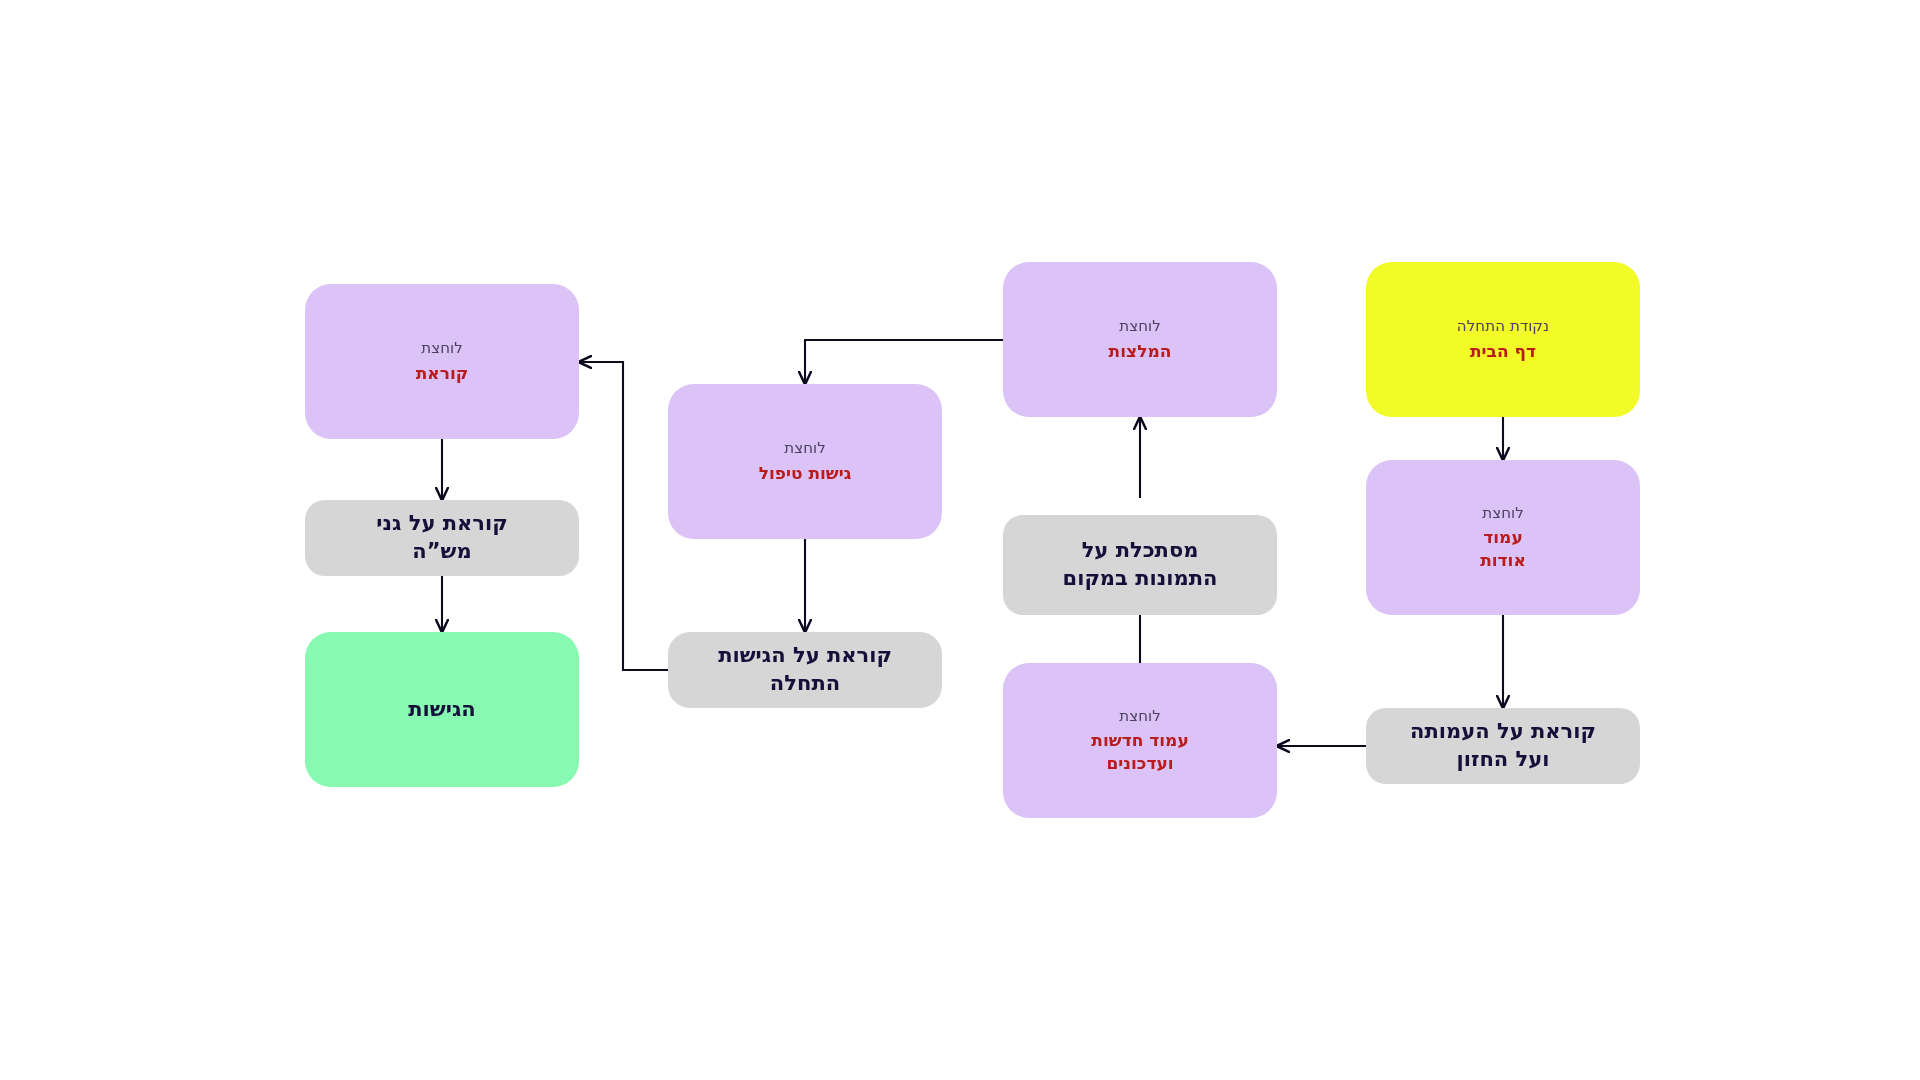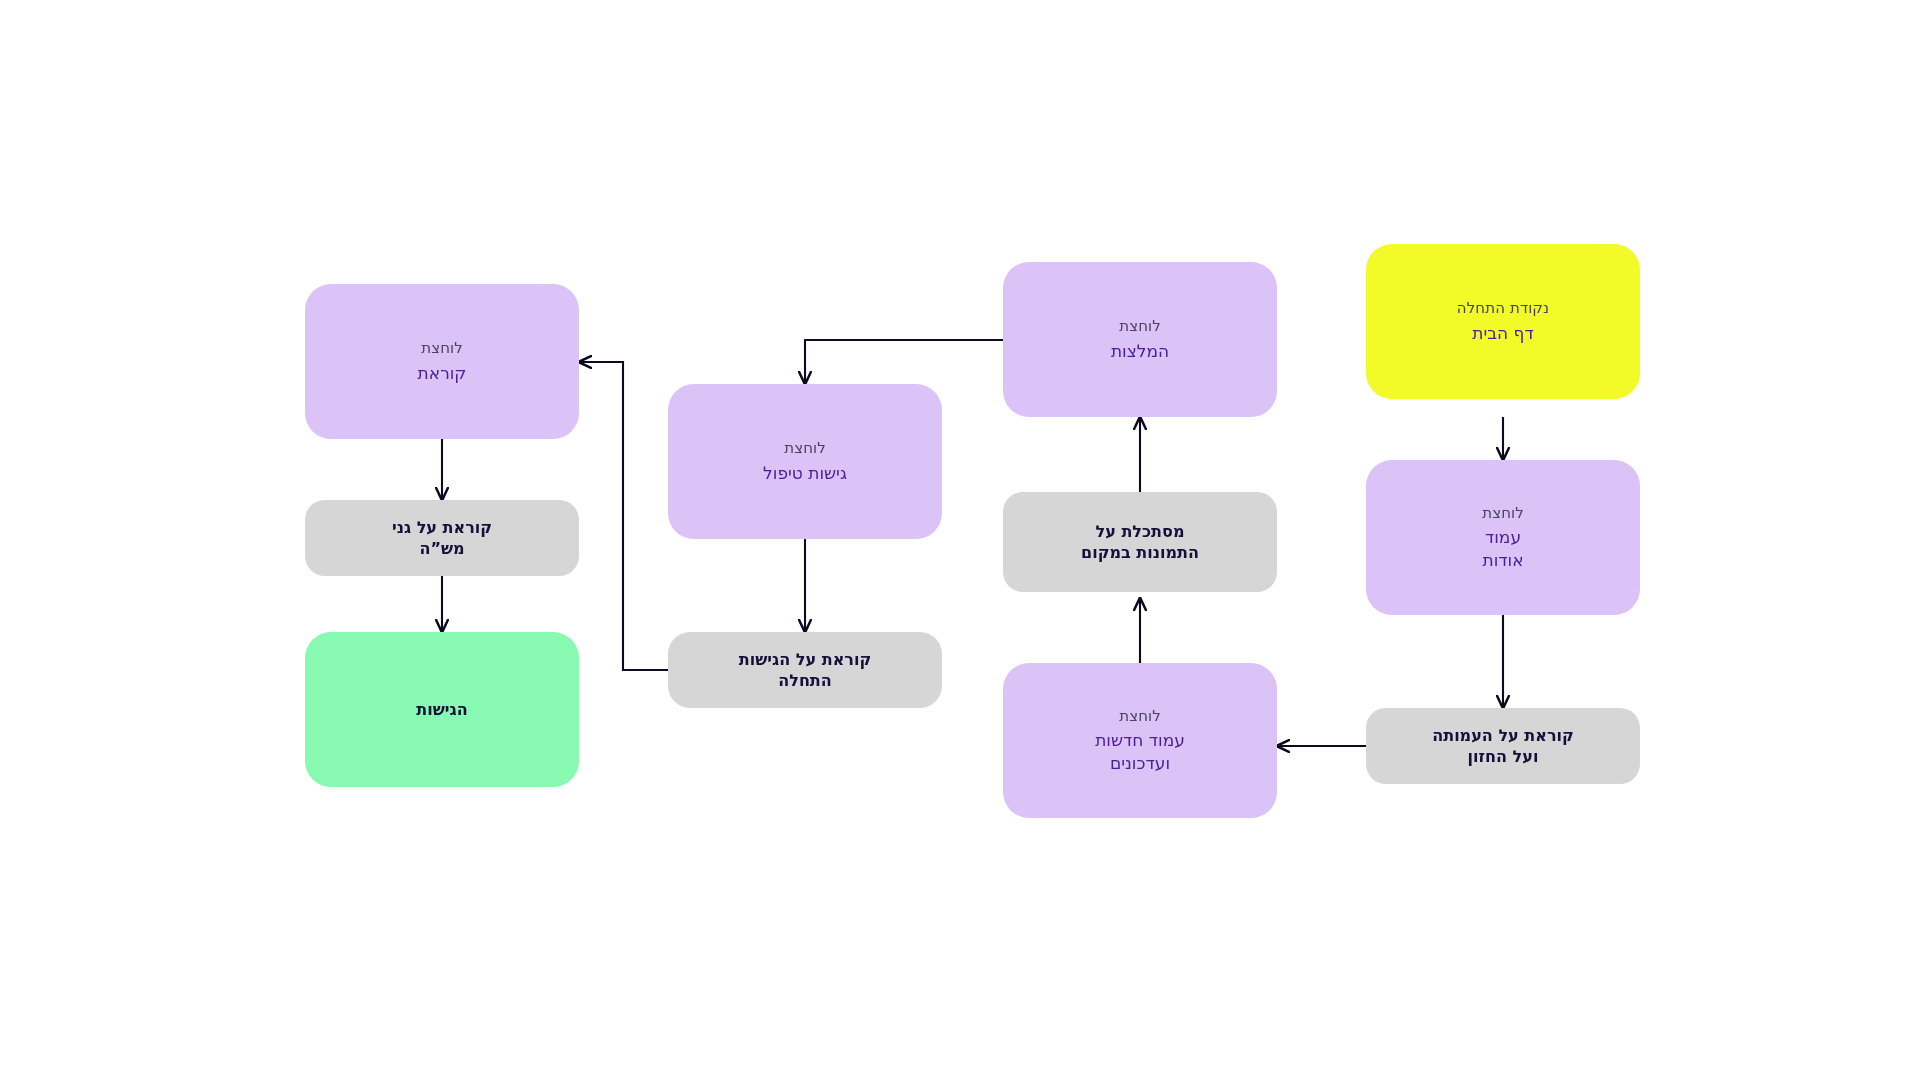--- a/index.html
+++ b/index.html
@@ -28,27 +28,27 @@
 
   .kicker {
     font-size:15px;
     font-weight:400;
     color:#4a4260;
     letter-spacing:0.1px;
     margin-bottom:3px;
   }
   .title {
     font-size:17px;
-    font-weight:400;
-    color:#4c1d95;
+    font-weight:700;
+    color:#b91c1c;
   }
   .title .ln { display:block; }
 
   .plain {
-    font-size:16px;
+    font-size:21px;
     font-weight:700;
     color:#14103a;
   }
   .plain .ln { display:block; }
 </style>
 </head>
 <body>
 
 <div id="canvas">
 
@@ -75,21 +75,21 @@
       <path d="M 805 539 L 805 632" marker-end="url(#ah)"></path>
 
       <path d="M 668 670 L 623 670 L 623 362 L 579 362" marker-end="url(#ah)"></path>
 
       <path d="M 442 439 L 442 500" marker-end="url(#ah)"></path>
 
       <path d="M 442 576 L 442 632" marker-end="url(#ah)"></path>
     </g>
   </svg>
 
-  <div class="node sq" style="left:1366px; top:244px; width:274px; height:155px; background:#f2fa28;">
+  <div class="node sq" style="left:1366px; top:262px; width:274px; height:155px; background:#f2fa28;">
     <span class="kicker">נקודת התחלה</span>
     <span class="title">
       <span class="ln">דף הבית</span>
     </span>
   </div>
 
   <div class="node sq" style="left:1366px; top:460px; width:274px; height:155px; background:#dcc3f7;">
     <span class="kicker">לוחצת</span>
     <span class="title">
       <span class="ln">עמוד</span>
@@ -105,21 +105,21 @@
   </div>
 
   <div class="node sq" style="left:1003px; top:663px; width:274px; height:155px; background:#dcc3f7;">
     <span class="kicker">לוחצת</span>
     <span class="title">
       <span class="ln">עמוד חדשות</span>
       <span class="ln">ועדכונים</span>
     </span>
   </div>
 
-  <div class="node pill" style="left:1003px; top:492px; width:274px; height:100px; background:#d6d6d6;">
+  <div class="node pill" style="left:1003px; top:515px; width:274px; height:100px; background:#d6d6d6;">
     <span class="plain">
       <span class="ln">מסתכלת על</span>
       <span class="ln">התמונות במקום</span>
     </span>
   </div>
 
   <div class="node sq" style="left:1003px; top:262px; width:274px; height:155px; background:#dcc3f7;">
     <span class="kicker">לוחצת</span>
     <span class="title">
       <span class="ln">המלצות</span>

